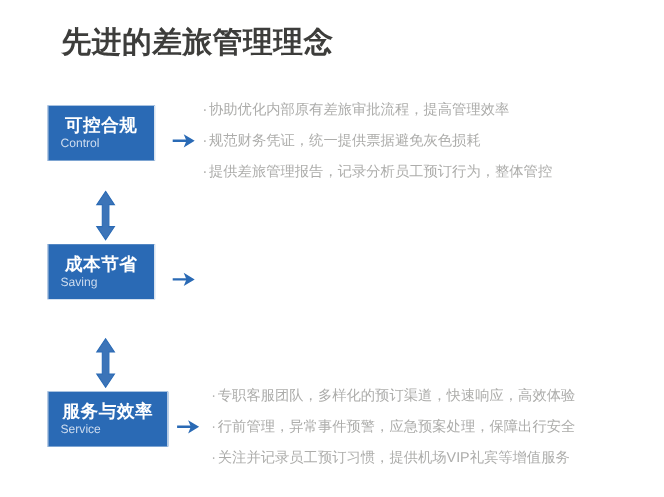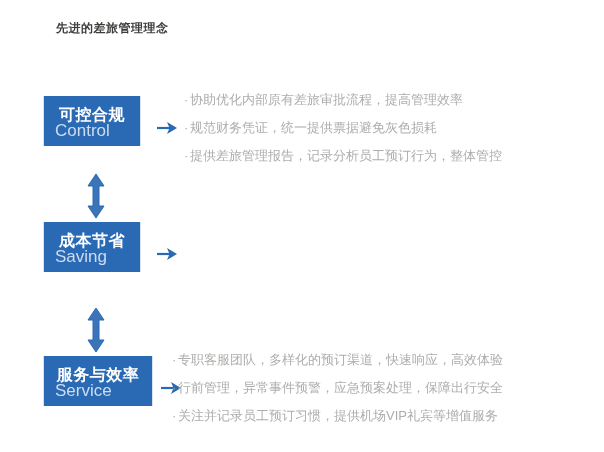--- a/index.html
+++ b/index.html
@@ -20,21 +20,21 @@
     width: 604px;
     height: 452px;
     background: #ffffff;
   }
 
   
   #page-title {
     position: absolute;
     left: 56px;
     top: 20px;
-    font-size: 12px;
+    font-size: 27px;
     font-weight: bold;
     color: #3d3d3b;
     letter-spacing: 0.5px;
     white-space: nowrap;
   }
 
   
   .row {
     position: absolute;
     left: 0;
@@ -66,21 +66,21 @@
   .label-cn {
     color: #ffffff;
     font-size: 16px;
     font-weight: bold;
     line-height: 19px;
     white-space: nowrap;
     letter-spacing: 0.5px;
   }
   .label-en {
     color: #cddcef;
-    font-size: 17px;
+    font-size: 11px;
     font-weight: normal;
     line-height: 14px;
     white-space: nowrap;
     align-self: flex-start;
     margin-left: 2px;
   }
 
   
   .arrow-right {
     position: absolute;
@@ -94,21 +94,21 @@
   
   .bullets {
     position: absolute;
     top: -2px;
     font-size: 13px;
     color: #adadab;
     line-height: 28px;
     white-space: nowrap;
   }
   .bullets.b-4 { left: 184px; }
-  .bullets.b-5 { left: 172px; }
+  .bullets.b-5 { left: 192px; }
   .bullet-line {
     display: block;
     height: 28px;
   }
   .bullet-dot {
     display: inline-block;
     width: 6px;
     color: #adadab;
   }
 

